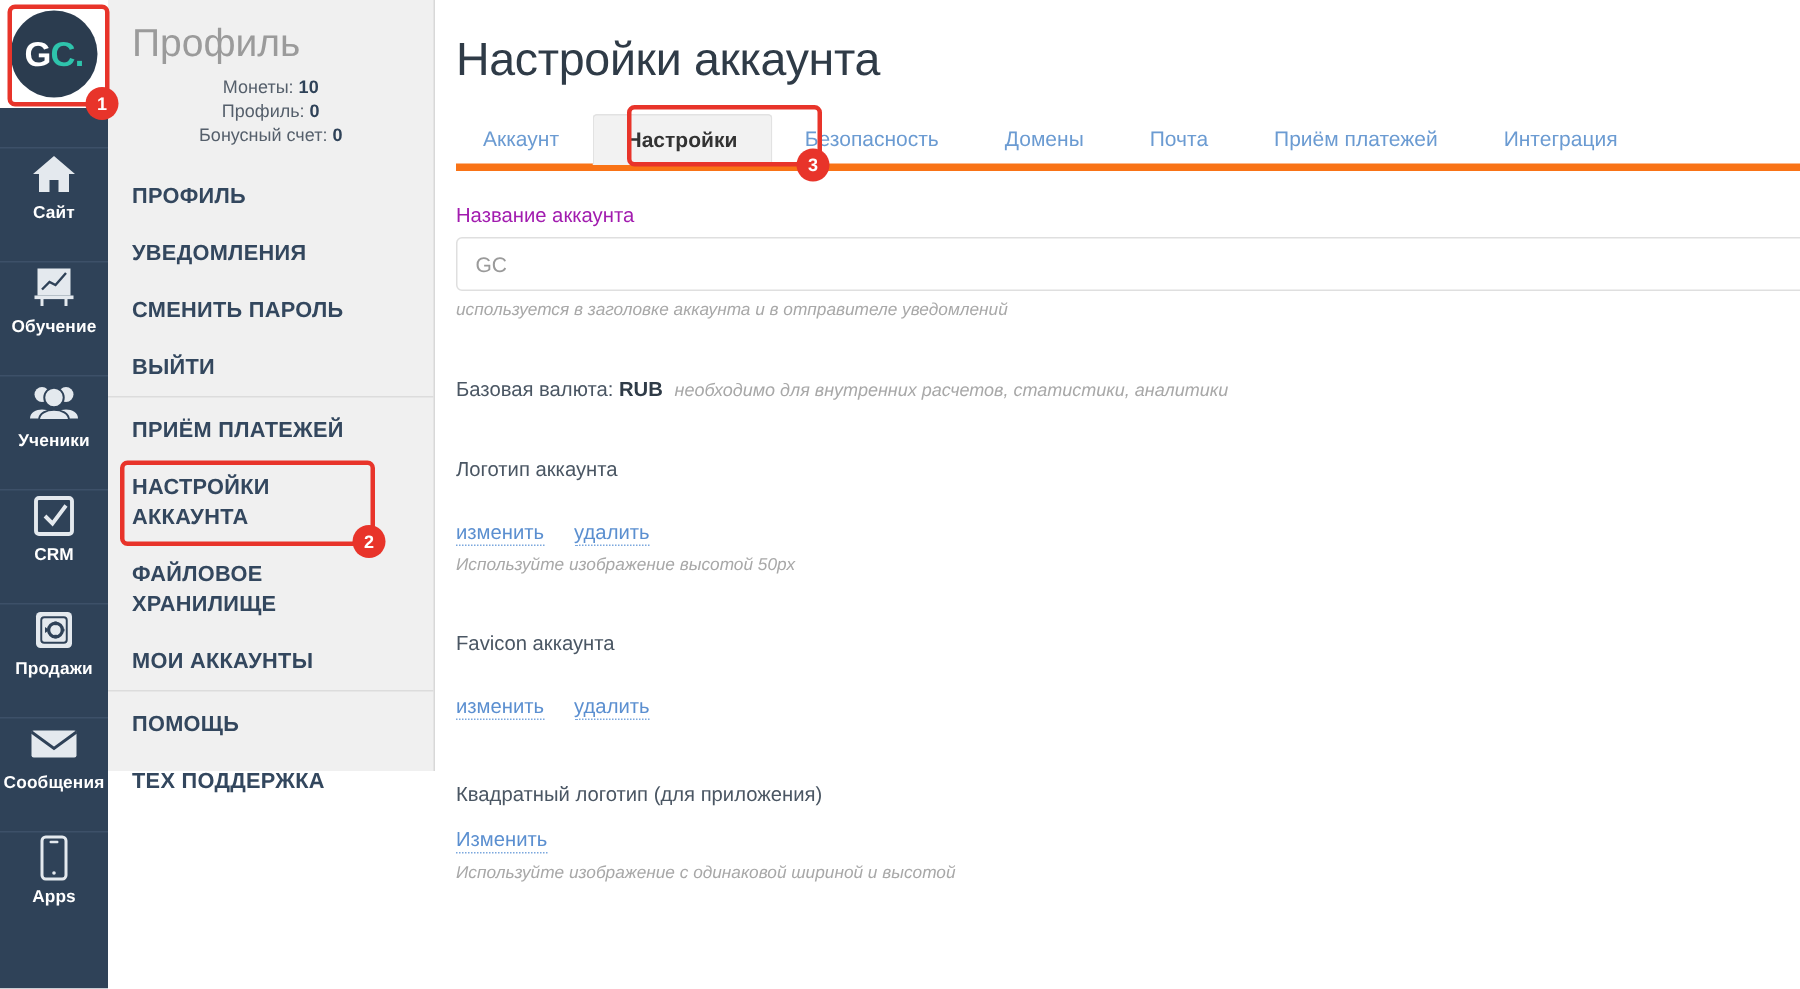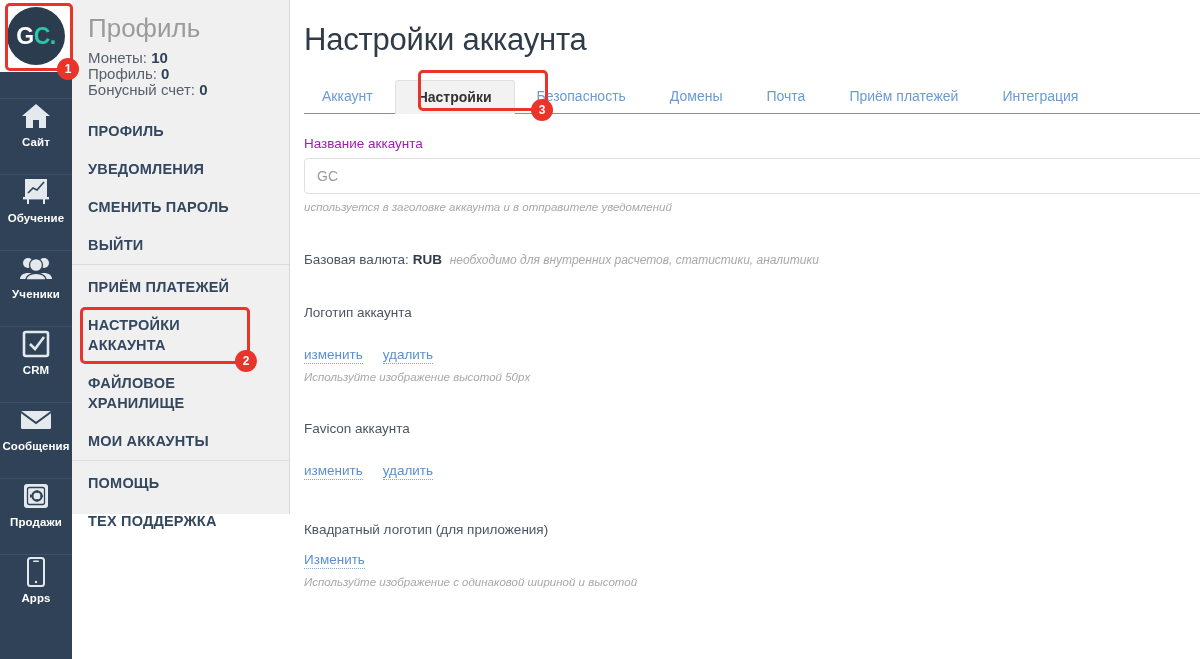--- a/index.html
+++ b/index.html
@@ -91,24 +91,25 @@
   .profile-title {
     font-size: 26px;
     color: #9b9b9b;
     padding: 0 16px;
     font-weight: normal;
     line-height: 1.1;
     margin-bottom: 7px;
   }
   .profile-stats { padding: 0 16px; }
   .stat-row {
-    font-size: 15px;
+    font-size: 12px;
     color: #555f6b;
     line-height: 16px;
     white-space: nowrap;
+    text-align: center;
   }
   .stat-row b { color: #2f4258; font-weight: bold; }
 
   .menu-list { margin-top: 14px; }
   .menu-item {
     padding: 9px 16px;
     font-size: 14.5px;
     font-weight: bold;
     color: #33475e;
     letter-spacing: 0.2px;
@@ -131,21 +132,21 @@
     color: #2f3b47;
     font-weight: normal;
     margin: 0 0 22px 0;
     letter-spacing: -0.2px;
   }
 
   .tabs {
     display: flex;
     align-items: flex-end;
     gap: 0;
-    border-bottom: 1px solid #f97316;
+    border-bottom: 5px solid #f97316;
     height: 34px;
     margin-right: 0;
   }
   .tab {
     font-size: 14px;
     color: #6b9bd2;
     padding: 0 22px 9px 22px;
     cursor: pointer;
     white-space: nowrap;
     line-height: 16px;
@@ -305,41 +306,41 @@
         <svg width="30" height="30" viewBox="0 0 30 30">
           <rect x="3" y="3" width="24" height="24" rx="2" fill="none" stroke="#e4e9ee" stroke-width="2.6"></rect>
           <polyline points="9,15 14,20 23,8" fill="none" stroke="#e4e9ee" stroke-width="2.6"></polyline>
         </svg>
       </span>
       <span class="rail-label">CRM</span>
     </div>
 
     <div class="rail-item">
       <span class="rail-icon">
-        <svg width="34" height="24" viewBox="0 0 34 24">
-          <rect x="2" y="3" width="30" height="18" rx="1.5" fill="#e4e9ee"></rect>
-          <polyline points="2,4 17,15 32,4" fill="none" stroke="#2f4258" stroke-width="2"></polyline>
-        </svg>
-      </span>
-      <span class="rail-label">Сообщения</span>
-    </div>
-
-    <div class="rail-item">
-      <span class="rail-icon">
         <svg width="30" height="30" viewBox="0 0 30 30">
           <rect x="3" y="3" width="24" height="24" rx="3" fill="#e4e9ee"></rect>
           <rect x="6.5" y="6.5" width="17" height="17" rx="2" fill="none" stroke="#2f4258" stroke-width="1.3"></rect>
           <circle cx="16" cy="15" r="4.6" fill="none" stroke="#2f4258" stroke-width="2.2"></circle>
           <rect x="15.2" y="9.4" width="1.7" height="2.4" fill="#2f4258"></rect>
           <rect x="15.2" y="18.2" width="1.7" height="2.4" fill="#2f4258"></rect>
           <rect x="19.6" y="14.2" width="2.4" height="1.7" fill="#2f4258"></rect>
           <polygon points="9,13 12,15 9,17" fill="#2f4258"></polygon>
         </svg>
       </span>
       <span class="rail-label">Продажи</span>
+    </div>
+
+    <div class="rail-item">
+      <span class="rail-icon">
+        <svg width="34" height="24" viewBox="0 0 34 24">
+          <rect x="2" y="3" width="30" height="18" rx="1.5" fill="#e4e9ee"></rect>
+          <polyline points="2,4 17,15 32,4" fill="none" stroke="#2f4258" stroke-width="2"></polyline>
+        </svg>
+      </span>
+      <span class="rail-label">Сообщения</span>
     </div>
 
     <div class="rail-item">
       <span class="rail-icon">
         <svg width="22" height="32" viewBox="0 0 22 32">
           <rect x="3" y="2" width="16" height="28" rx="2.5" fill="none" stroke="#e4e9ee" stroke-width="2"></rect>
           <rect x="8" y="4.5" width="6" height="1.6" rx="0.8" fill="#e4e9ee"></rect>
           <circle cx="11" cy="26" r="1.2" fill="#e4e9ee"></circle>
         </svg>
       </span>

